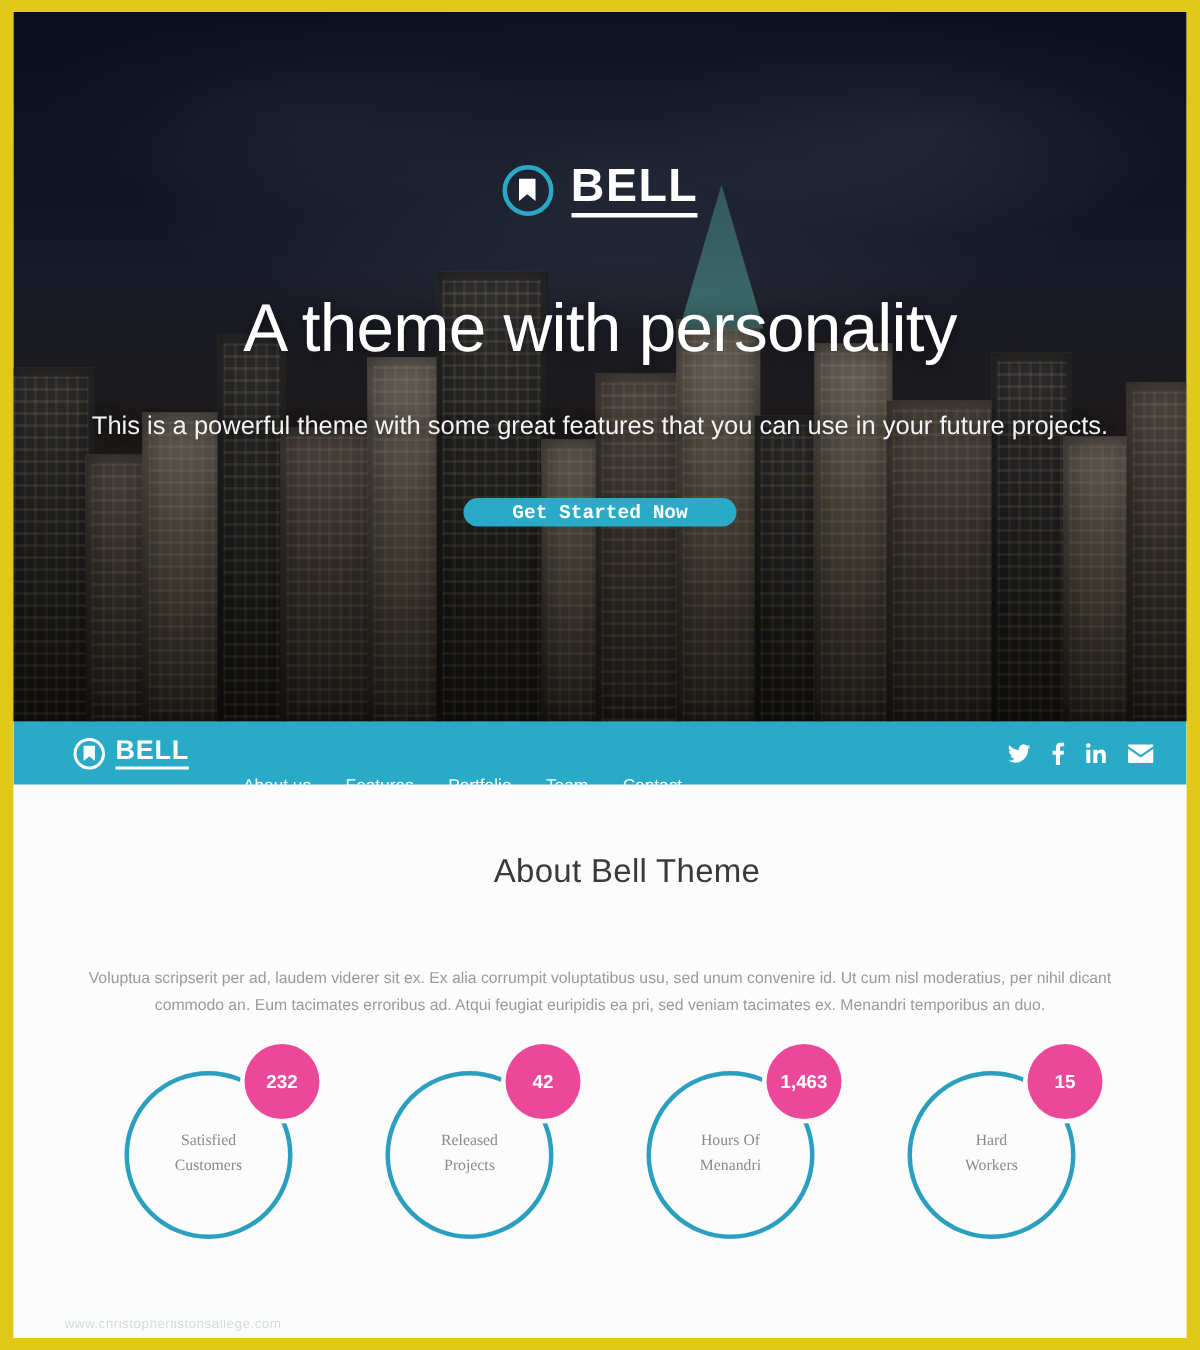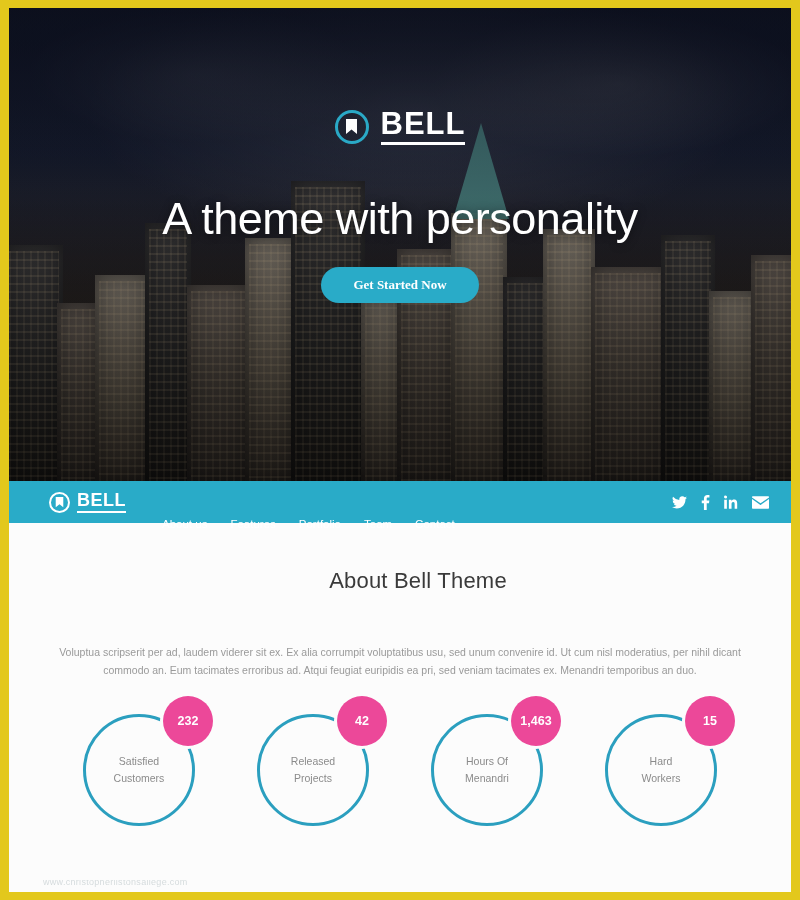--- a/index.html
+++ b/index.html
@@ -118,30 +118,30 @@
   }
   .hero-sub {
     margin-top: 29px;
     color: #f2f2f2;
     font-size: 17px;
     font-weight: normal;
     text-shadow: 0 1px 8px rgba(0,0,0,0.5);
   }
   .hero-cta {
     display: inline-block;
-    margin-top: 22px;
+    margin-top: 38px;
     background: #29abc8;
     color: #ffffff;
     font-size: 13px;
     font-weight: bold;
     border: none;
     border-radius: 22px;
-    padding: 10px 32px;
+    padding: 2px 32px;
     cursor: pointer;
-    font-family: Liberation Serif, serif;
+    font-family: Liberation Mono, monospace;
   }
 
   
   .navbar {
     position: relative;
     height: 42px;
     background: #29abc8;
     display: flex;
     align-items: center;
     padding: 0 22px 0 40px;
@@ -232,20 +232,21 @@
   .stat-label {
     position: absolute;
     inset: 0;
     display: flex; flex-direction: column;
     align-items: center; justify-content: center;
     font-size: 10.5px;
     line-height: 1.55;
     color: #8b8b8b;
     text-align: left;
     z-index: 2;
+    font-family: Liberation Serif, serif;
   }
 
   
   .watermark-strip {
     position: relative;
     height: 12px;
     background: #fcfcfc;
     overflow: hidden;
   }
   .watermark {
@@ -309,20 +310,21 @@
         <div class="logo">
           <span class="logo-mark">
             <svg width="13" height="16" viewBox="0 0 13 16" aria-hidden="true">
               <path d="M1 0 H12 V15 L6.5 10.5 L1 15 Z" fill="#ffffff"></path>
             </svg>
           </span>
           <span class="logo-word">BELL</span>
         </div>
 
         <h1 class="hero-title">A theme with personality</h1>
+        <p class="hero-sub">This is a powerful theme with some great features that you can use in your future projects.</p>
         <button class="hero-cta">Get Started Now</button>
       </div>
     </section>
 
     <nav class="navbar">
       <div class="nav-logo">
         <span class="nav-logo-mark">
           <svg width="9" height="11" viewBox="0 0 13 16" aria-hidden="true">
             <path d="M1 0 H12 V15 L6.5 10.5 L1 15 Z" fill="#ffffff"></path>
           </svg>

